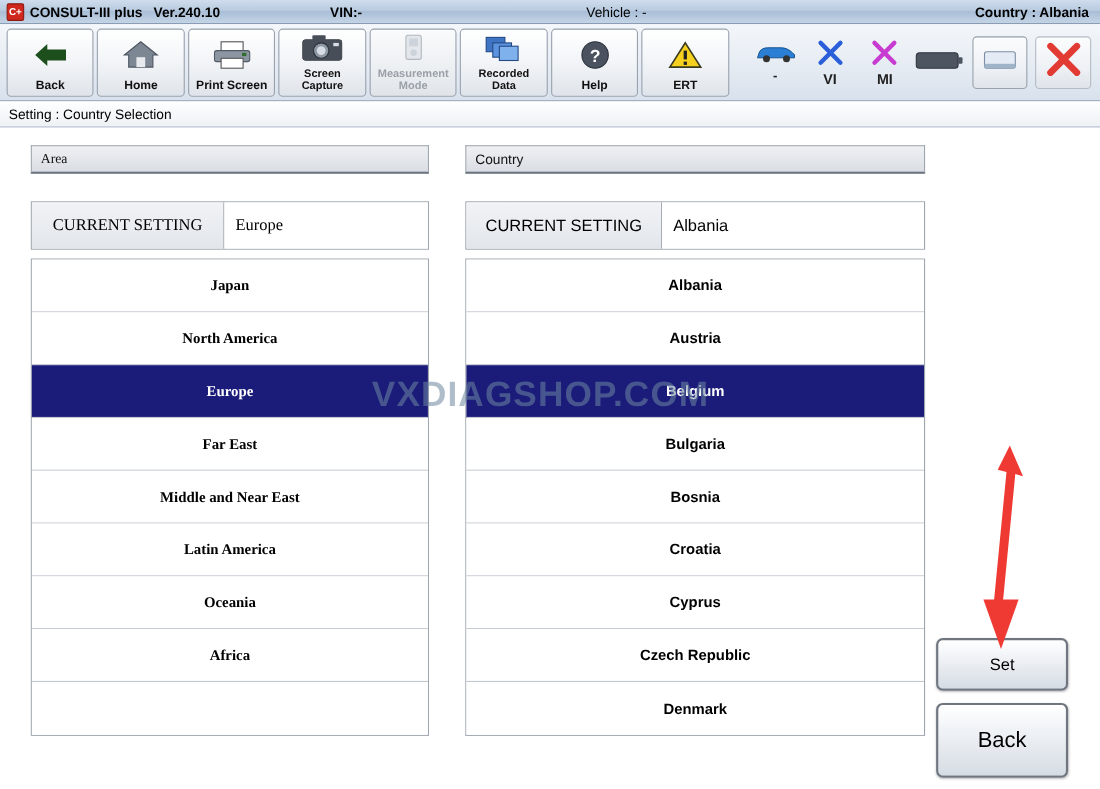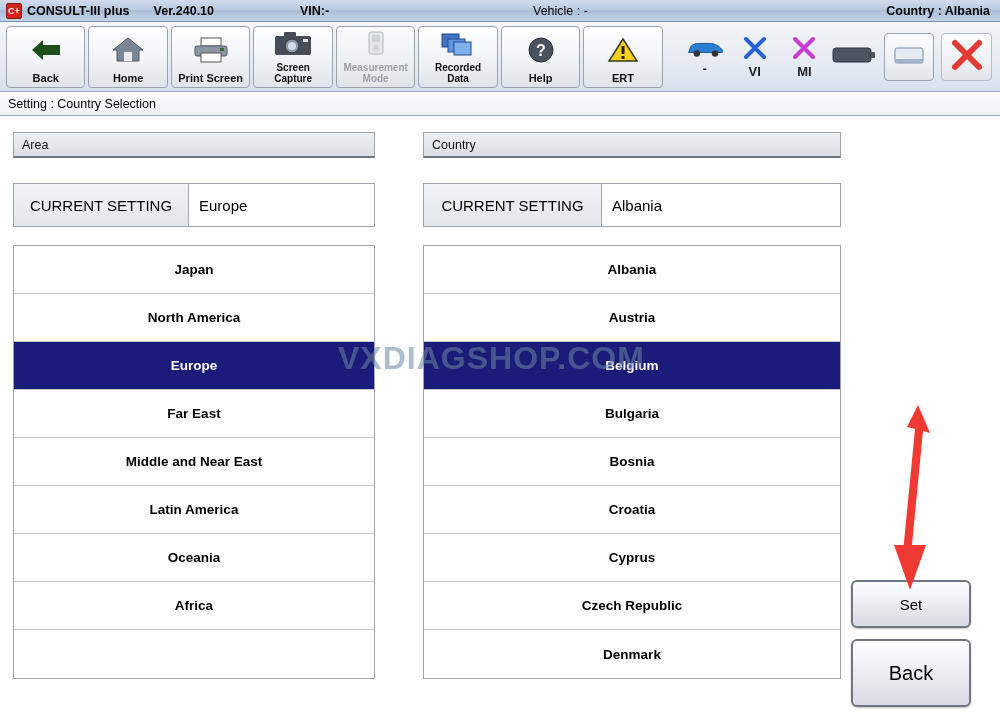--- a/index.html
+++ b/index.html
@@ -34,21 +34,21 @@
     border: 1px solid #8d1a12;
     border-radius: 2px;
     color: #fff;
     font-size: 9px;
     font-weight: bold;
     line-height: 14px;
     text-align: center;
     position: relative;
   }
   .tb-title { font-weight: bold; font-size: 12.5px; }
-  .tb-ver { margin-left: 24px; font-weight: bold; font-size: 12.5px; }
+  .tb-ver { margin-left: 10px; font-weight: bold; font-size: 12.5px; }
   .tb-vin { position: absolute; left: 300px; font-weight: bold; font-size: 12.5px; }
   .tb-vehicle { position: absolute; left: 533px; font-weight: normal; font-size: 12.5px; }
   .tb-country { position: absolute; right: 10px; font-weight: bold; font-size: 12.5px; }
 
   
   .toolbar {
     position: relative;
     height: 70px;
     background: linear-gradient(to bottom, #f3f6fa 0%, #e6ecf3 55%, #d8e1ec 100%);
     border-bottom: 1px solid #9aa9bd;
@@ -108,21 +108,21 @@
 
   
   .content {
     position: relative;
     height: 600px;
     background: #ffffff;
     padding: 10px 0 0 0;
   }
 
   .panel { position: absolute; top: 16px; }
-  .panel.left { left: 13px; width: 362px; }
+  .panel.left { left: 28px; width: 362px; font-family: Liberation Serif, serif; }
   .panel.right { left: 423px; width: 418px; }
 
   .panel-header {
     height: 26px;
     background: linear-gradient(to bottom, #eef0f3 0%, #dadee4 100%);
     border: 1px solid #9fa6b0;
     border-bottom: 2px solid #6c7480;
     display: flex; align-items: center;
     padding-left: 8px;
     font-size: 12.5px;
@@ -146,21 +146,21 @@
   .panel.right .current-label { width: 178px; }
   .current-value {
     flex: 1;
     display: flex; align-items: center;
     padding-left: 10px;
     font-size: 15px; color: #000;
     background: #fff;
   }
 
   .list {
-    margin-top: 18px;
+    margin-top: 8px;
     border: 1px solid #9fa6b0;
     background: #fff;
   }
   .list-item {
     height: 48px;
     border-bottom: 1px solid #c3c8d0;
     display: flex; align-items: center; justify-content: center;
     font-size: 13.5px; font-weight: bold; color: #000;
     background: #fff;
   }

